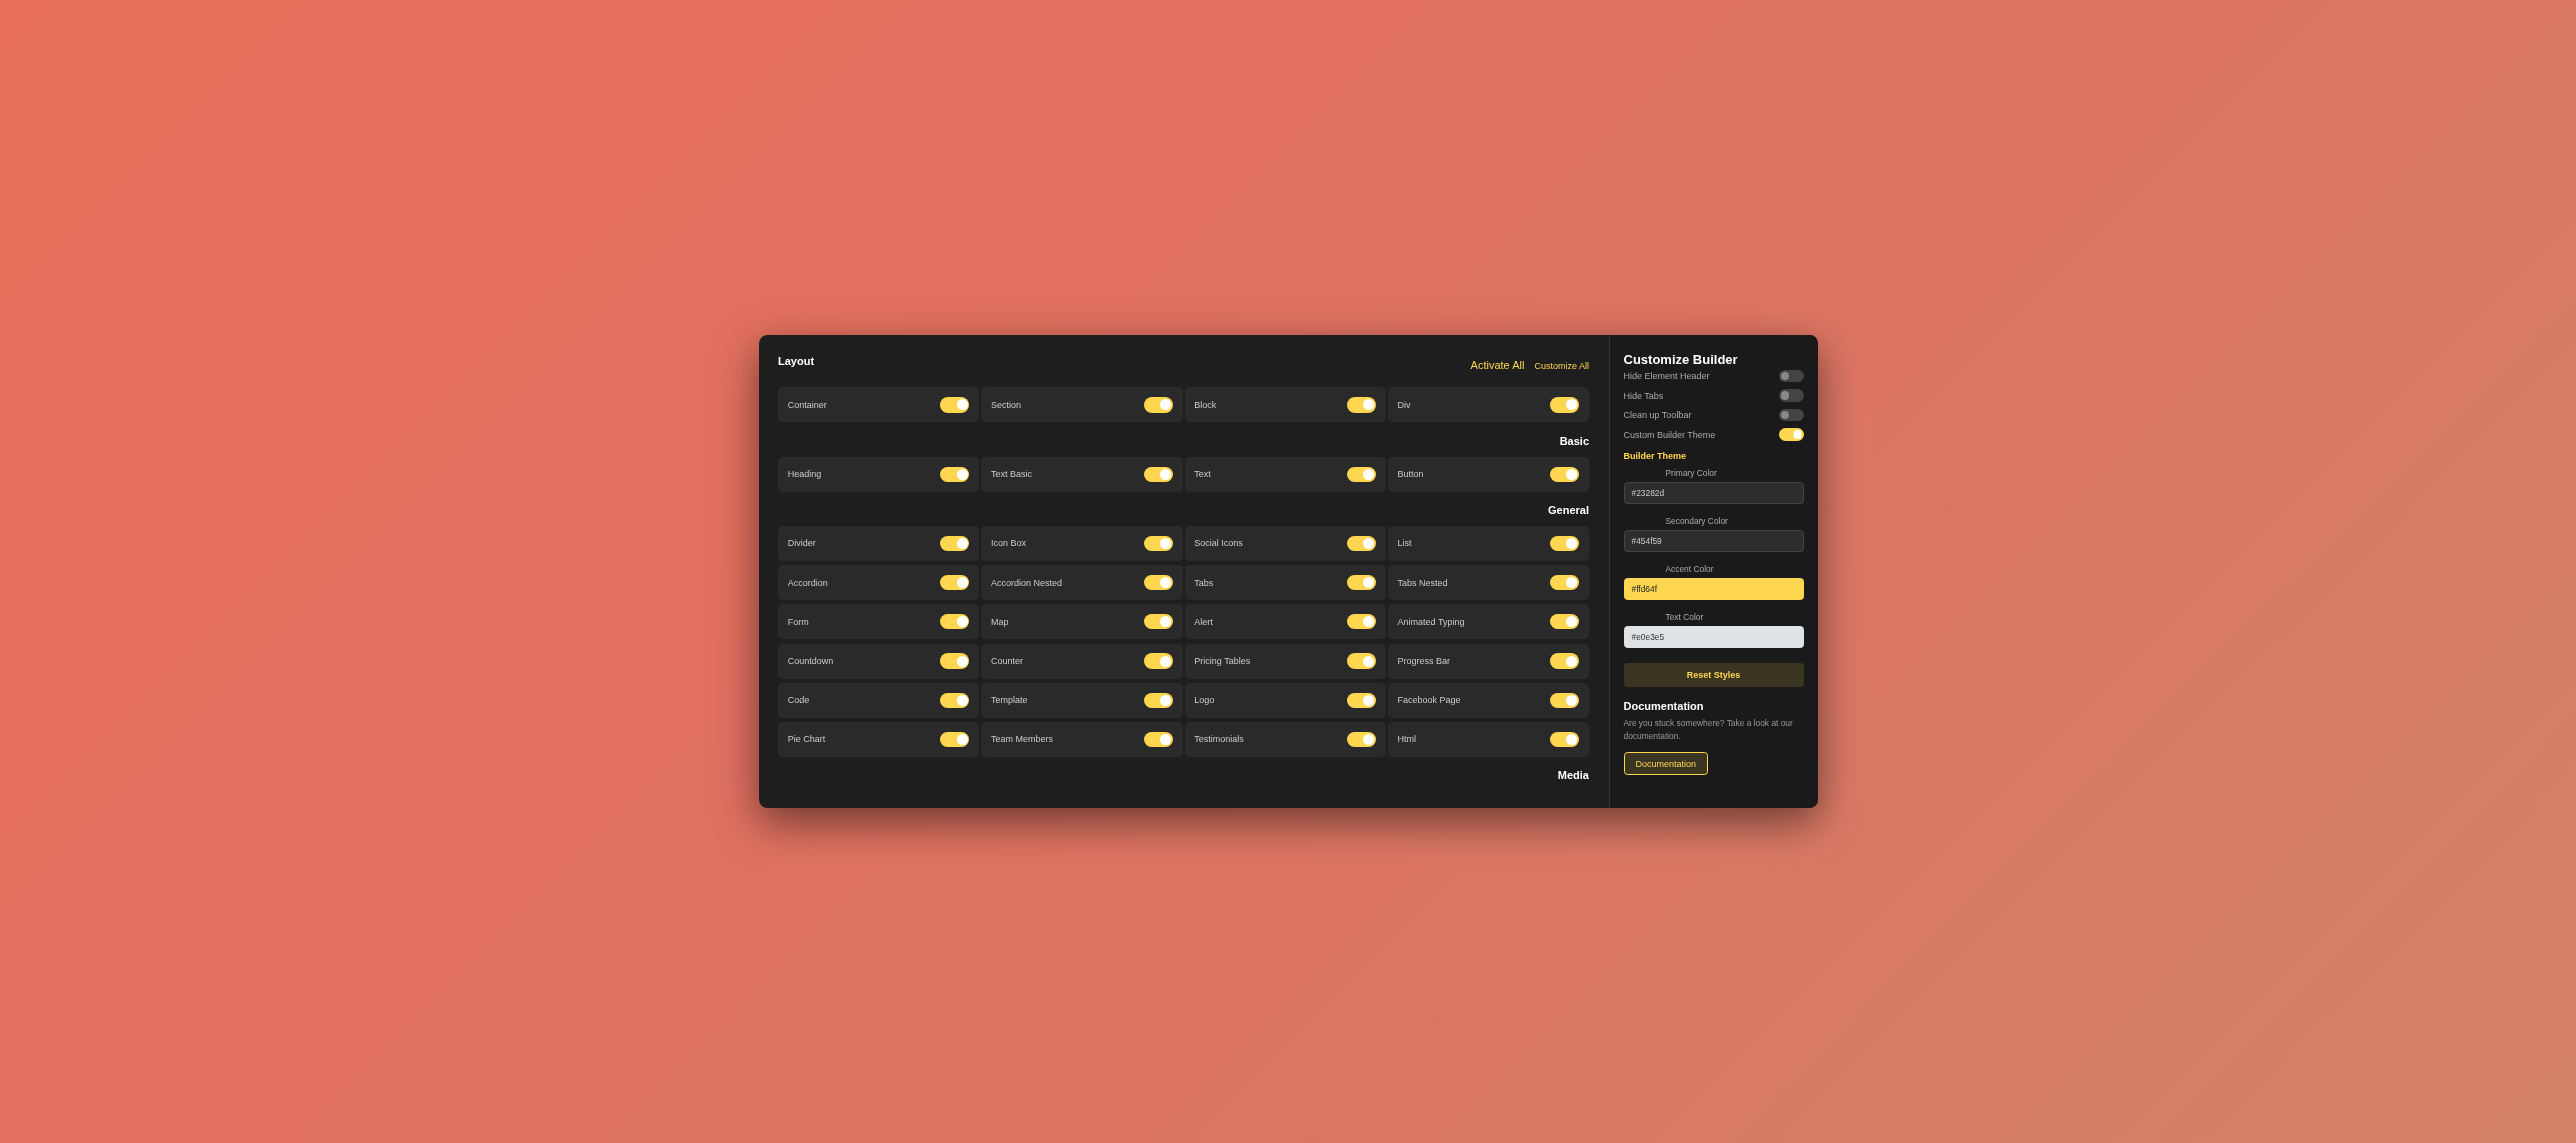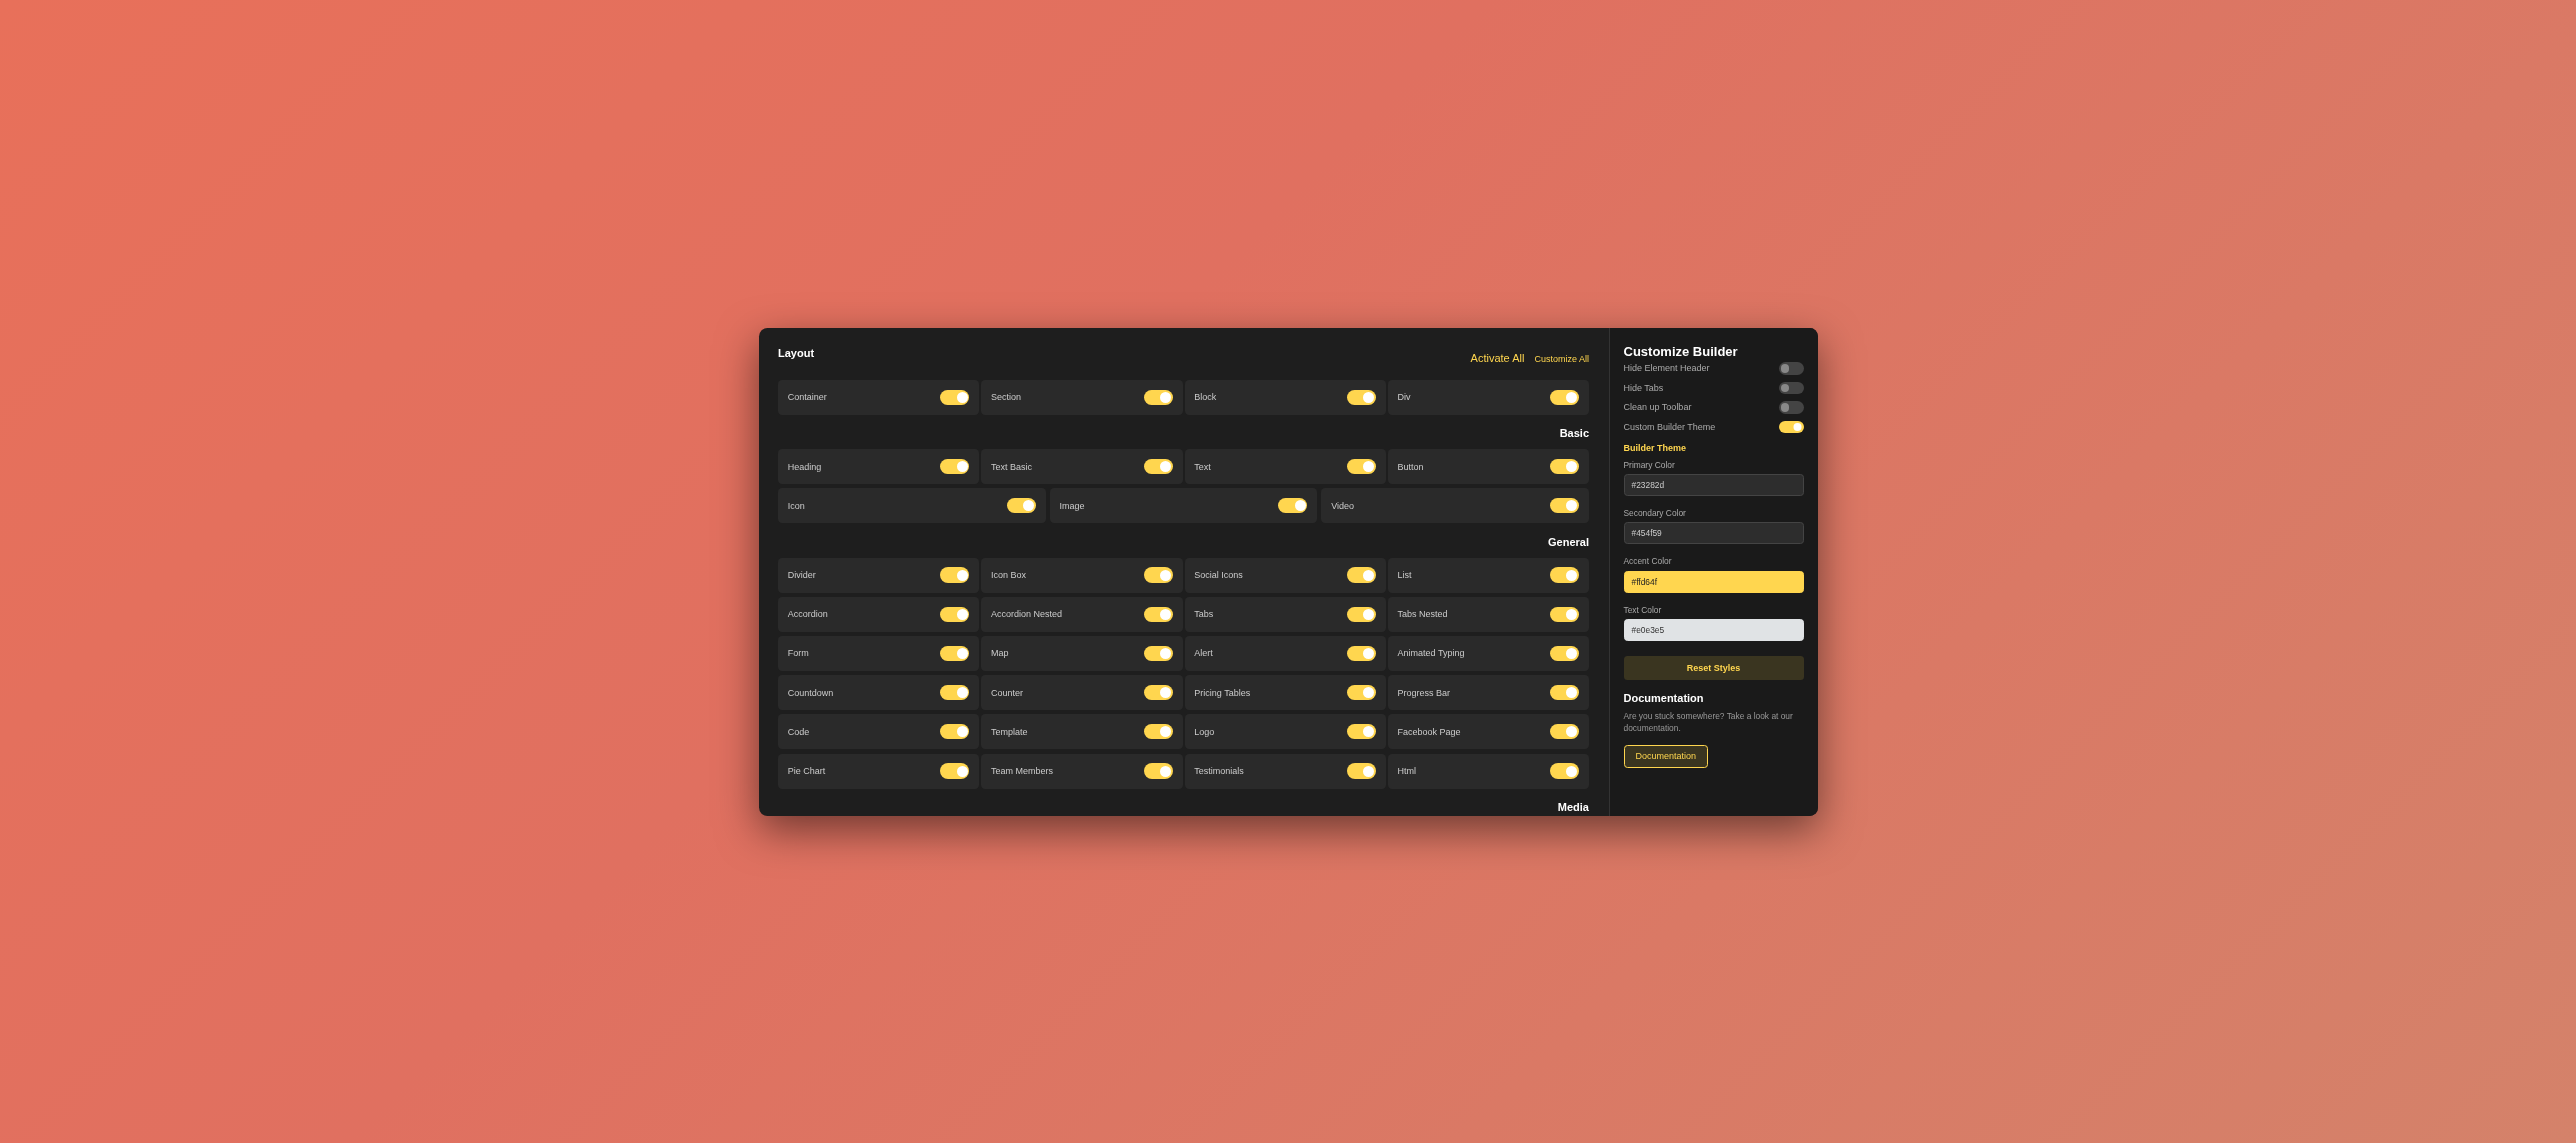--- a/index.html
+++ b/index.html
@@ -176,20 +176,21 @@
     .builder-theme-title {
       color: #ffd64f;
       font-size: 9px;
       font-weight: 600;
       margin: 9.8px 0 7px 0;
     }
     .color-field-label {
       color: #aaaaaa;
       font-size: 8.4px;
       margin-bottom: 4.2px;
+      margin-left: 42px;
     }
     .color-input-wrapper {
       background: #2d2d2d;
       border: 0.7px solid #444;
       border-radius: 3.5px;
       padding: 5px 7px;
       margin-bottom: 12px;
       display: flex;
       align-items: center;
     }
@@ -301,34 +302,20 @@
         </div>
         <div class="widget-item">
           <span class="widget-label">Text</span>
           <label class="toggle"><input type="checkbox" checked="" style=""><span class="toggle-slider"></span></label>
         </div>
         <div class="widget-item">
           <span class="widget-label">Button</span>
           <label class="toggle"><input type="checkbox" checked="" style=""><span class="toggle-slider"></span></label>
         </div>
       </div>
-      <div class="widget-grid-3">
-        <div class="widget-item">
-          <span class="widget-label">Icon</span>
-          <label class="toggle"><input type="checkbox" checked="" style=""><span class="toggle-slider"></span></label>
-        </div>
-        <div class="widget-item">
-          <span class="widget-label">Image</span>
-          <label class="toggle"><input type="checkbox" checked="" style=""><span class="toggle-slider"></span></label>
-        </div>
-        <div class="widget-item">
-          <span class="widget-label">Video</span>
-          <label class="toggle"><input type="checkbox" checked="" style=""><span class="toggle-slider"></span></label>
-        </div>
-      </div>
     </div>
 
     <div class="group-section">
       <div class="section-title">General</div>
       <div class="widget-grid">
         <div class="widget-item">
           <span class="widget-label">Divider</span>
           <label class="toggle"><input type="checkbox" checked="" style=""><span class="toggle-slider"></span></label>
         </div>
         <div class="widget-item">

